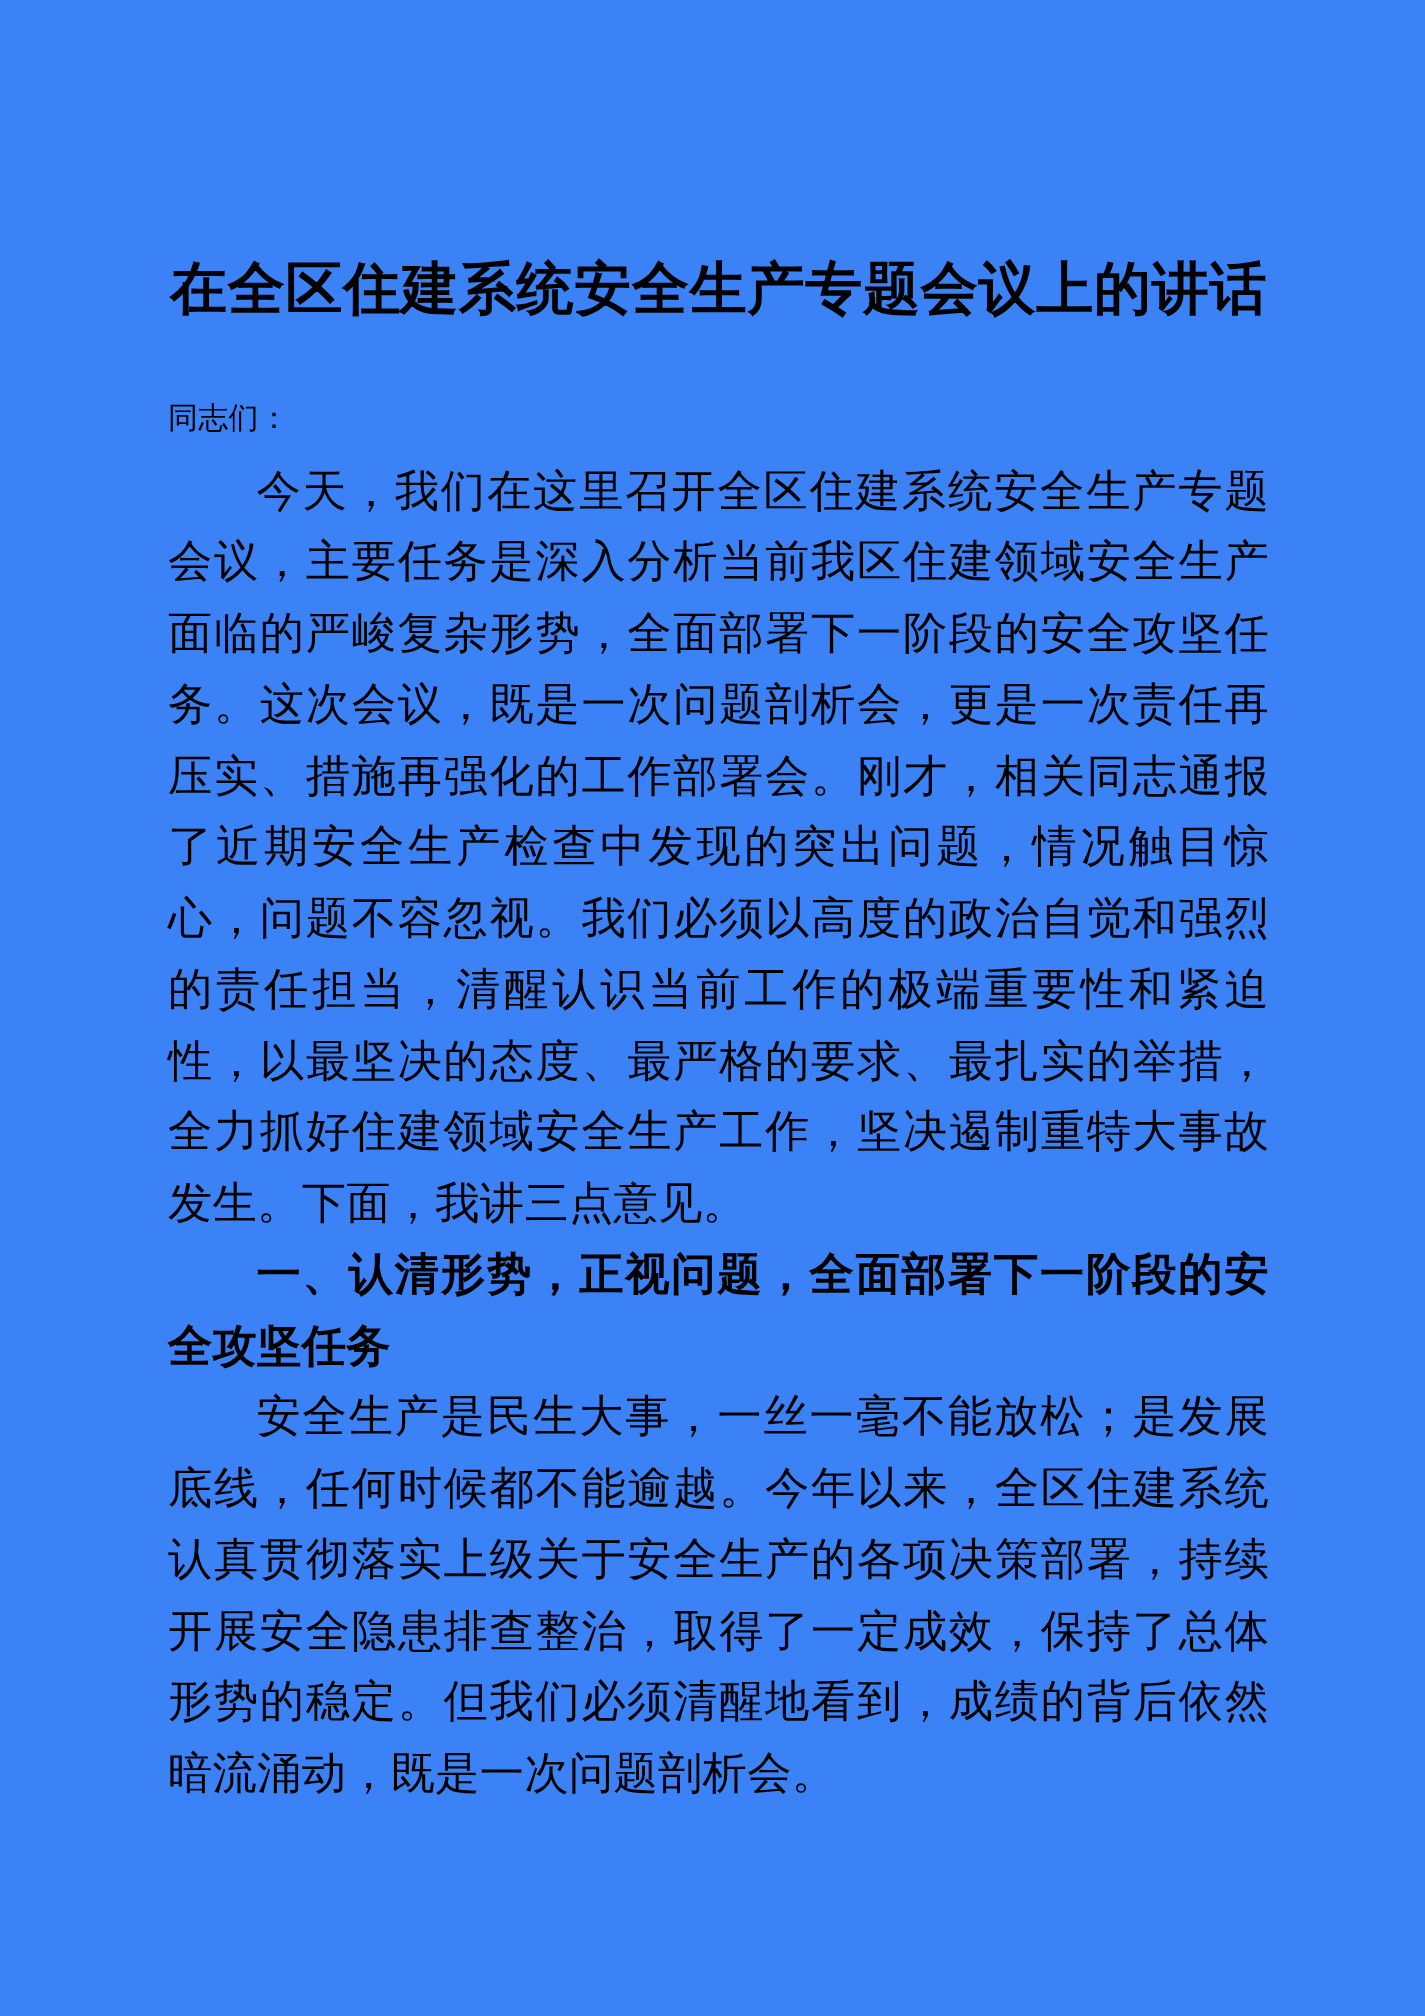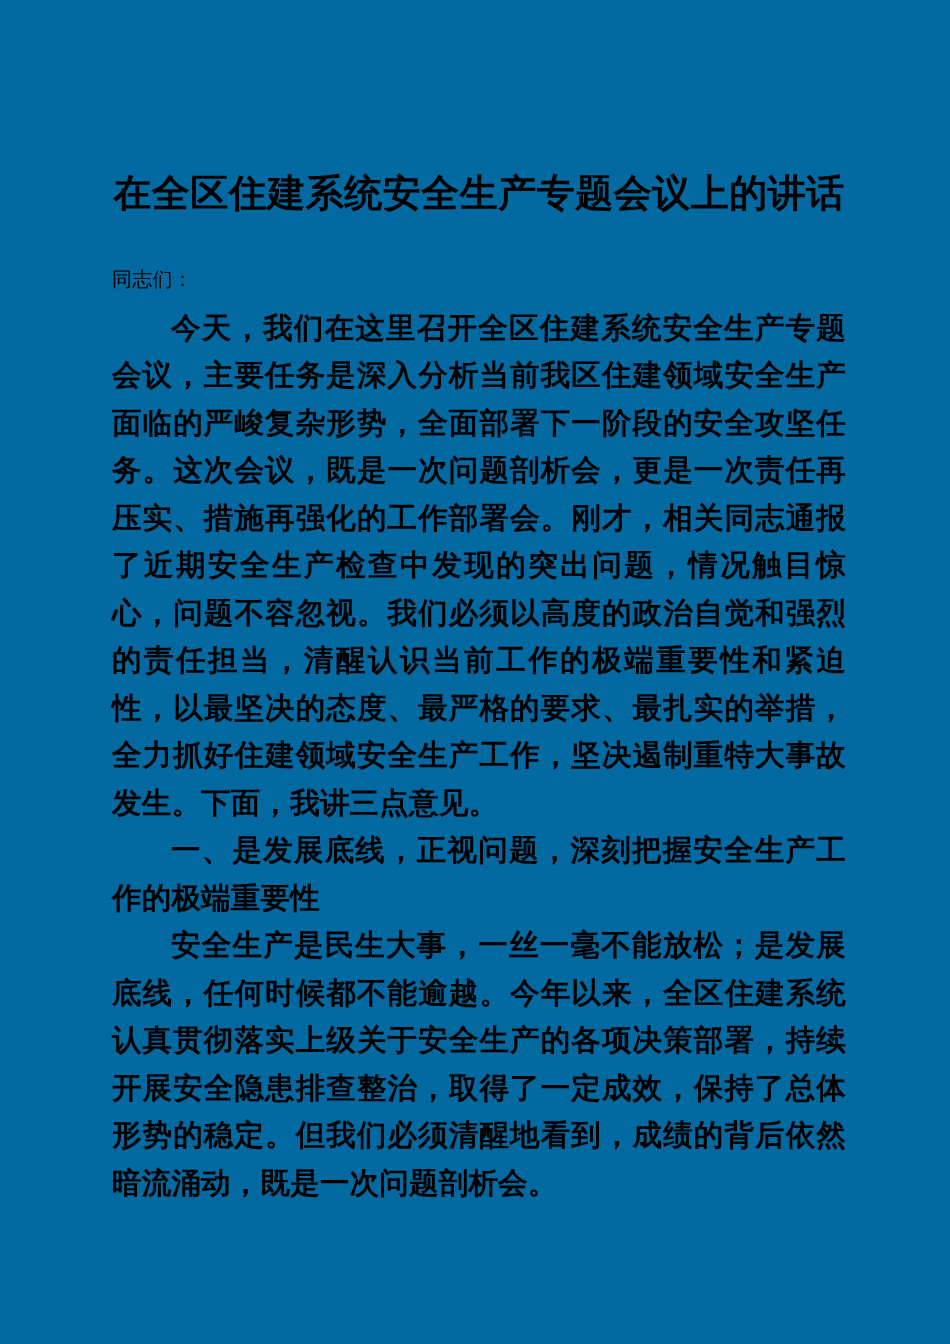--- a/index.html
+++ b/index.html
@@ -8,21 +8,21 @@
     background: #ffffff;
   }
   body {
     font-family: "Liberation Sans", "DejaVu Sans", sans-serif;
     color: #000000;
   }
   .page {
     position: relative;
     width: 950px;
     height: 1344px;
-    background: #0369a1;
+    background: #3b82f6;
     overflow: hidden;
     box-sizing: border-box;
   }
   .content {
     position: absolute;
     left: 112px;
     top: 0;
     width: 734px;
   }
   .doc-title {
@@ -39,21 +39,21 @@
     font-size: 20px;
     line-height: 47.5px;
     font-weight: 400;
     margin: 0;
     padding-top: 38px;
     letter-spacing: 0.2px;
   }
   .body-para {
     font-size: 29.5px;
     line-height: 47.5px;
-    font-weight: 700;
+    font-weight: 400;
     margin: 0;
     text-indent: 2em;
     text-align: justify;
     text-justify: inter-character;
     letter-spacing: 0.2px;
   }
   .section-heading {
     font-size: 29.5px;
     line-height: 47.5px;
     font-weight: 700;
@@ -69,18 +69,18 @@
 
 <div class="page">
   <div class="content">
 
     <h1 class="doc-title">在全区住建系统安全生产专题会议上的讲话</h1>
 
     <p class="salutation">同志们：</p>
 
     <p class="body-para">今天，我们在这里召开全区住建系统安全生产专题会议，主要任务是深入分析当前我区住建领域安全生产面临的严峻复杂形势，全面部署下一阶段的安全攻坚任务。这次会议，既是一次问题剖析会，更是一次责任再压实、措施再强化的工作部署会。刚才，相关同志通报了近期安全生产检查中发现的突出问题，情况触目惊心，问题不容忽视。我们必须以高度的政治自觉和强烈的责任担当，清醒认识当前工作的极端重要性和紧迫性，以最坚决的态度、最严格的要求、最扎实的举措，全力抓好住建领域安全生产工作，坚决遏制重特大事故发生。下面，我讲三点意见。</p>
 
-    <p class="section-heading">一、是发展底线，正视问题，深刻把握安全生产工作的极端重要性</p>
+    <p class="section-heading">一、认清形势，正视问题，全面部署下一阶段的安全攻坚任务</p>
 
     <p class="body-para">安全生产是民生大事，一丝一毫不能放松；是发展底线，任何时候都不能逾越。今年以来，全区住建系统认真贯彻落实上级关于安全生产的各项决策部署，持续开展安全隐患排查整治，取得了一定成效，保持了总体形势的稳定。但我们必须清醒地看到，成绩的背后依然暗流涌动，既是一次问题剖析会。</p>
 
   </div>
 </div>
 
 </body></html>

